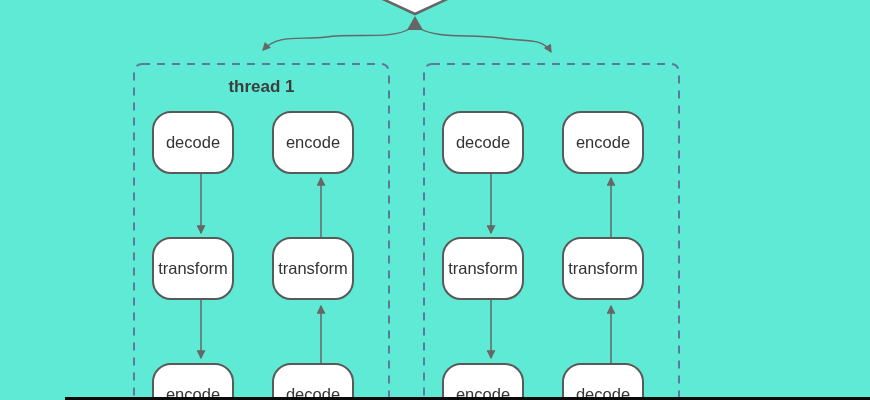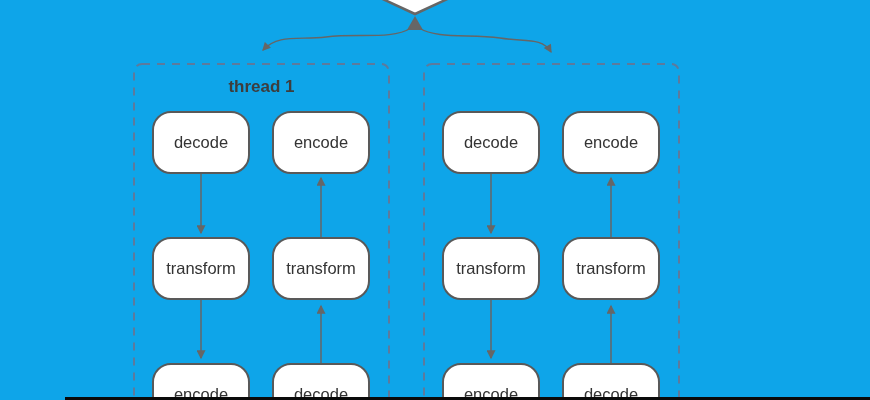--- a/index.html
+++ b/index.html
@@ -1,36 +1,36 @@
 <!DOCTYPE html>
 <html><head>
 <meta charset="utf-8">
 <style>
   html,body{margin:0;padding:0;background:#888;}
   .stage{
     position:relative;
     width:870px;height:400px;
-    background:#0ea5e9;
+    background:#5eead4;
     overflow:hidden;
     font-family:"Liberation Sans", sans-serif;
   }
   .connector-layer{
     position:absolute;left:0;top:0;width:870px;height:400px;
   }
   .thread-title{
     position:absolute;
     width:257px;
     text-align:center;
     font-size:17px;
     font-weight:bold;
     color:#3d3d3d;
   }
   .node{
     position:absolute;
-    width:98px;height:63px;
+    width:82px;height:63px;
     box-sizing:border-box;
     background:#ffffff;
     border:2.5px solid #595959;
     border-radius:19px;
     display:flex;align-items:center;justify-content:center;
     font-size:16.5px;
     color:#333333;
   }
   .bottom-bar{
     position:absolute;

